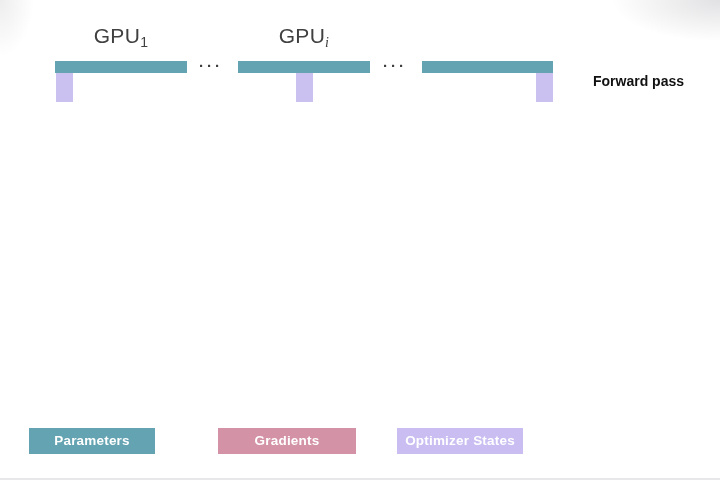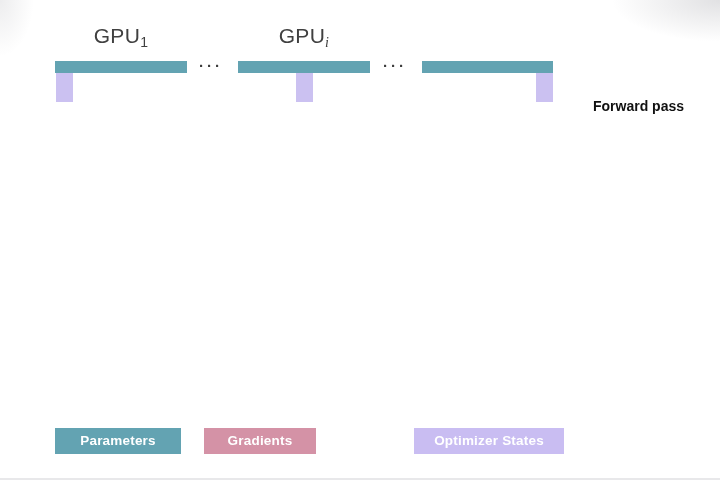--- a/index.html
+++ b/index.html
@@ -90,39 +90,38 @@
 
   
   .stage-label {
     position: absolute;
     left: 593px;
     top: 73px;
     font-size: 14px;
     font-weight: 700;
     color: #111111;
     white-space: nowrap;
-    margin-top: 25px;
   }
 
   
   .legend-box {
     position: absolute;
     top: 428px;
     height: 26px;
     line-height: 26px;
     text-align: center;
     color: #ffffff;
     font-size: 13.5px;
     font-weight: 700;
     letter-spacing: 0.2px;
     white-space: nowrap;
   }
-  .legend-parameters { left: 55px;  width: 126px; background: #63a3b2; }
-  .legend-gradients  { left: 204px; width: 112px; background: #d492a6; }
-  .legend-optimizer  { left: 414px; width: 150px; background: #c9bdf2; }
+  .legend-parameters { left: 29px;  width: 126px; background: #63a3b2; }
+  .legend-gradients  { left: 218px; width: 138px; background: #d492a6; }
+  .legend-optimizer  { left: 397px; width: 126px; background: #c9bdf2; }
 
   
   .page-line {
     position: absolute;
     left: 0; top: 478px;
     width: 720px; height: 2px;
     background: #e8e8ea;
   }
 </style>
 </head>

